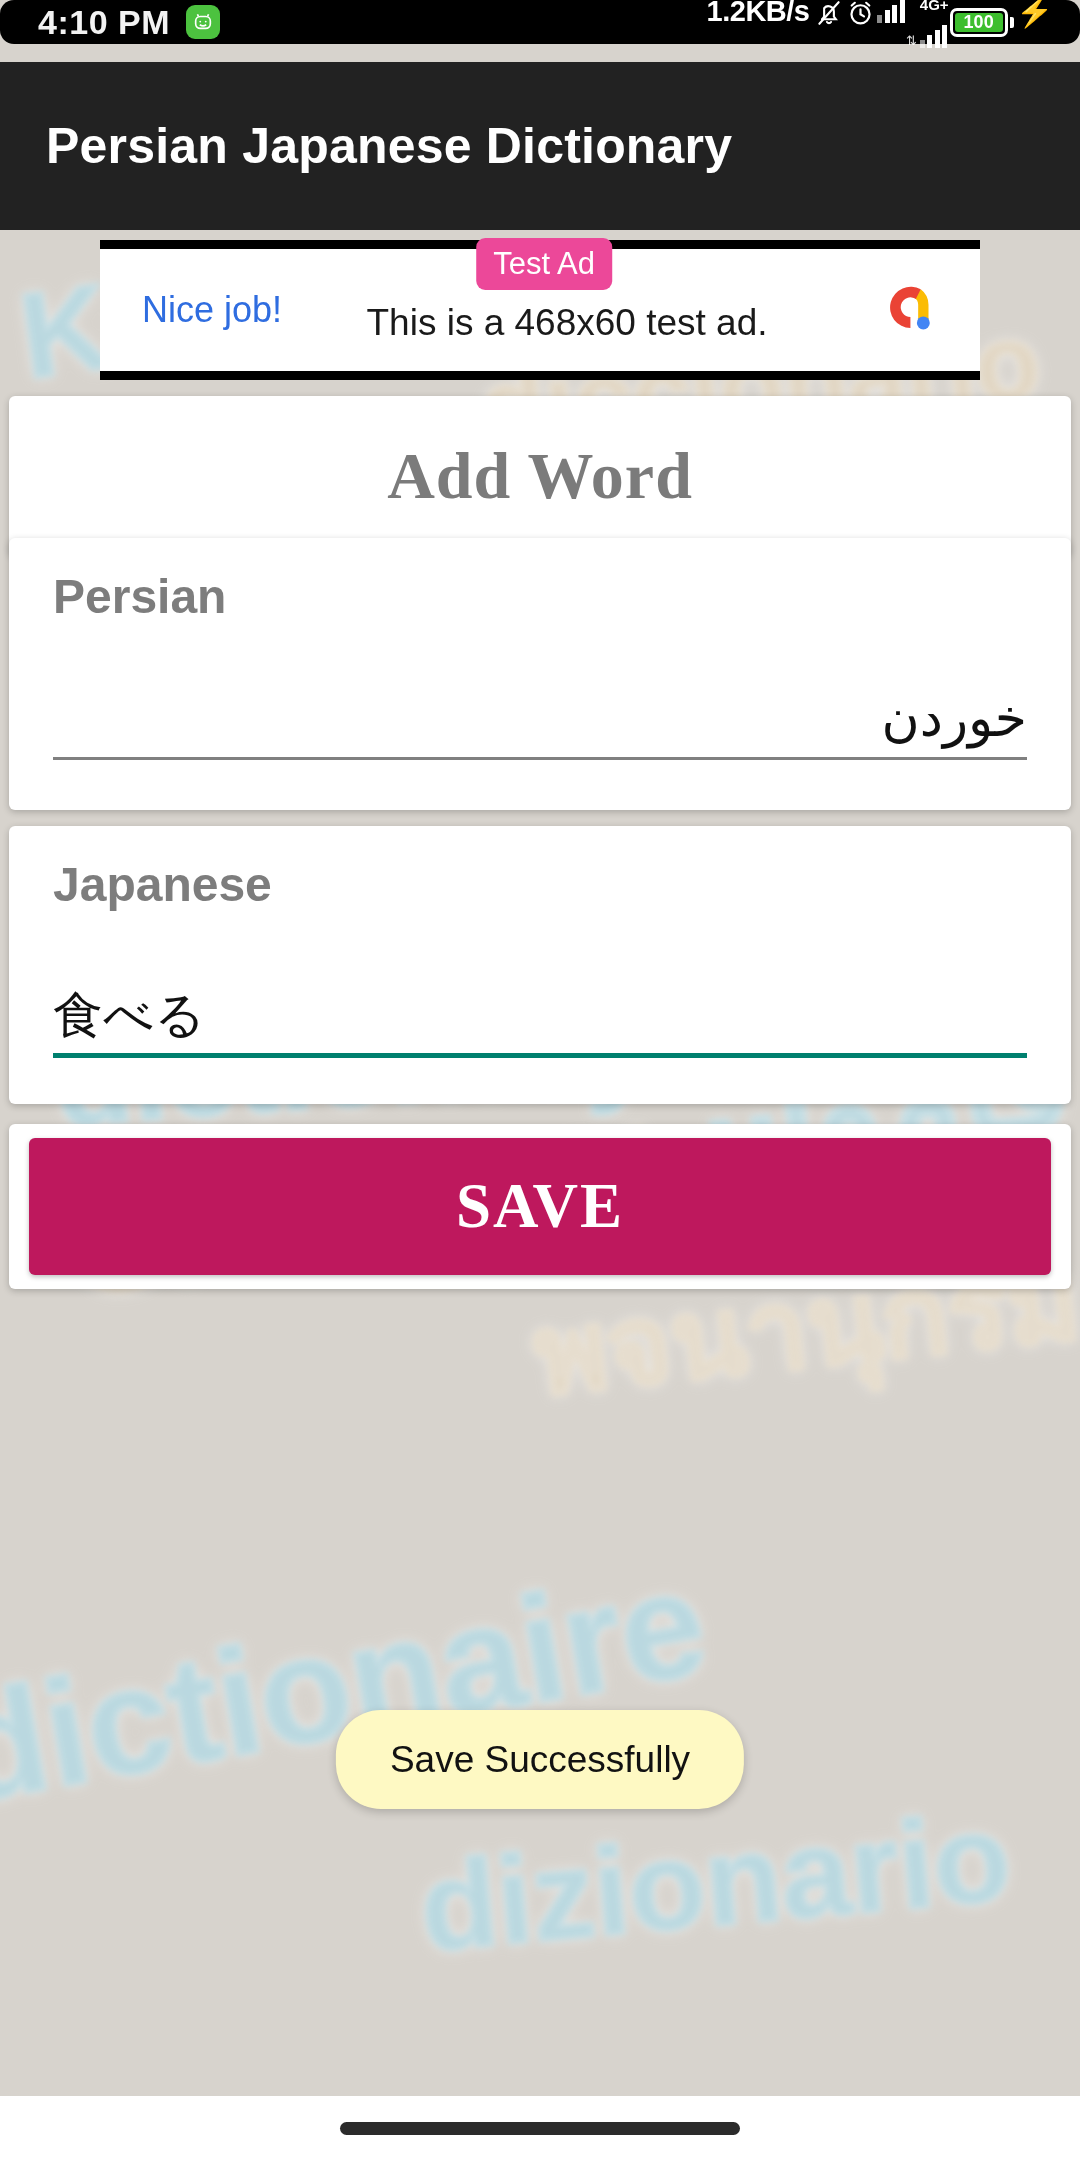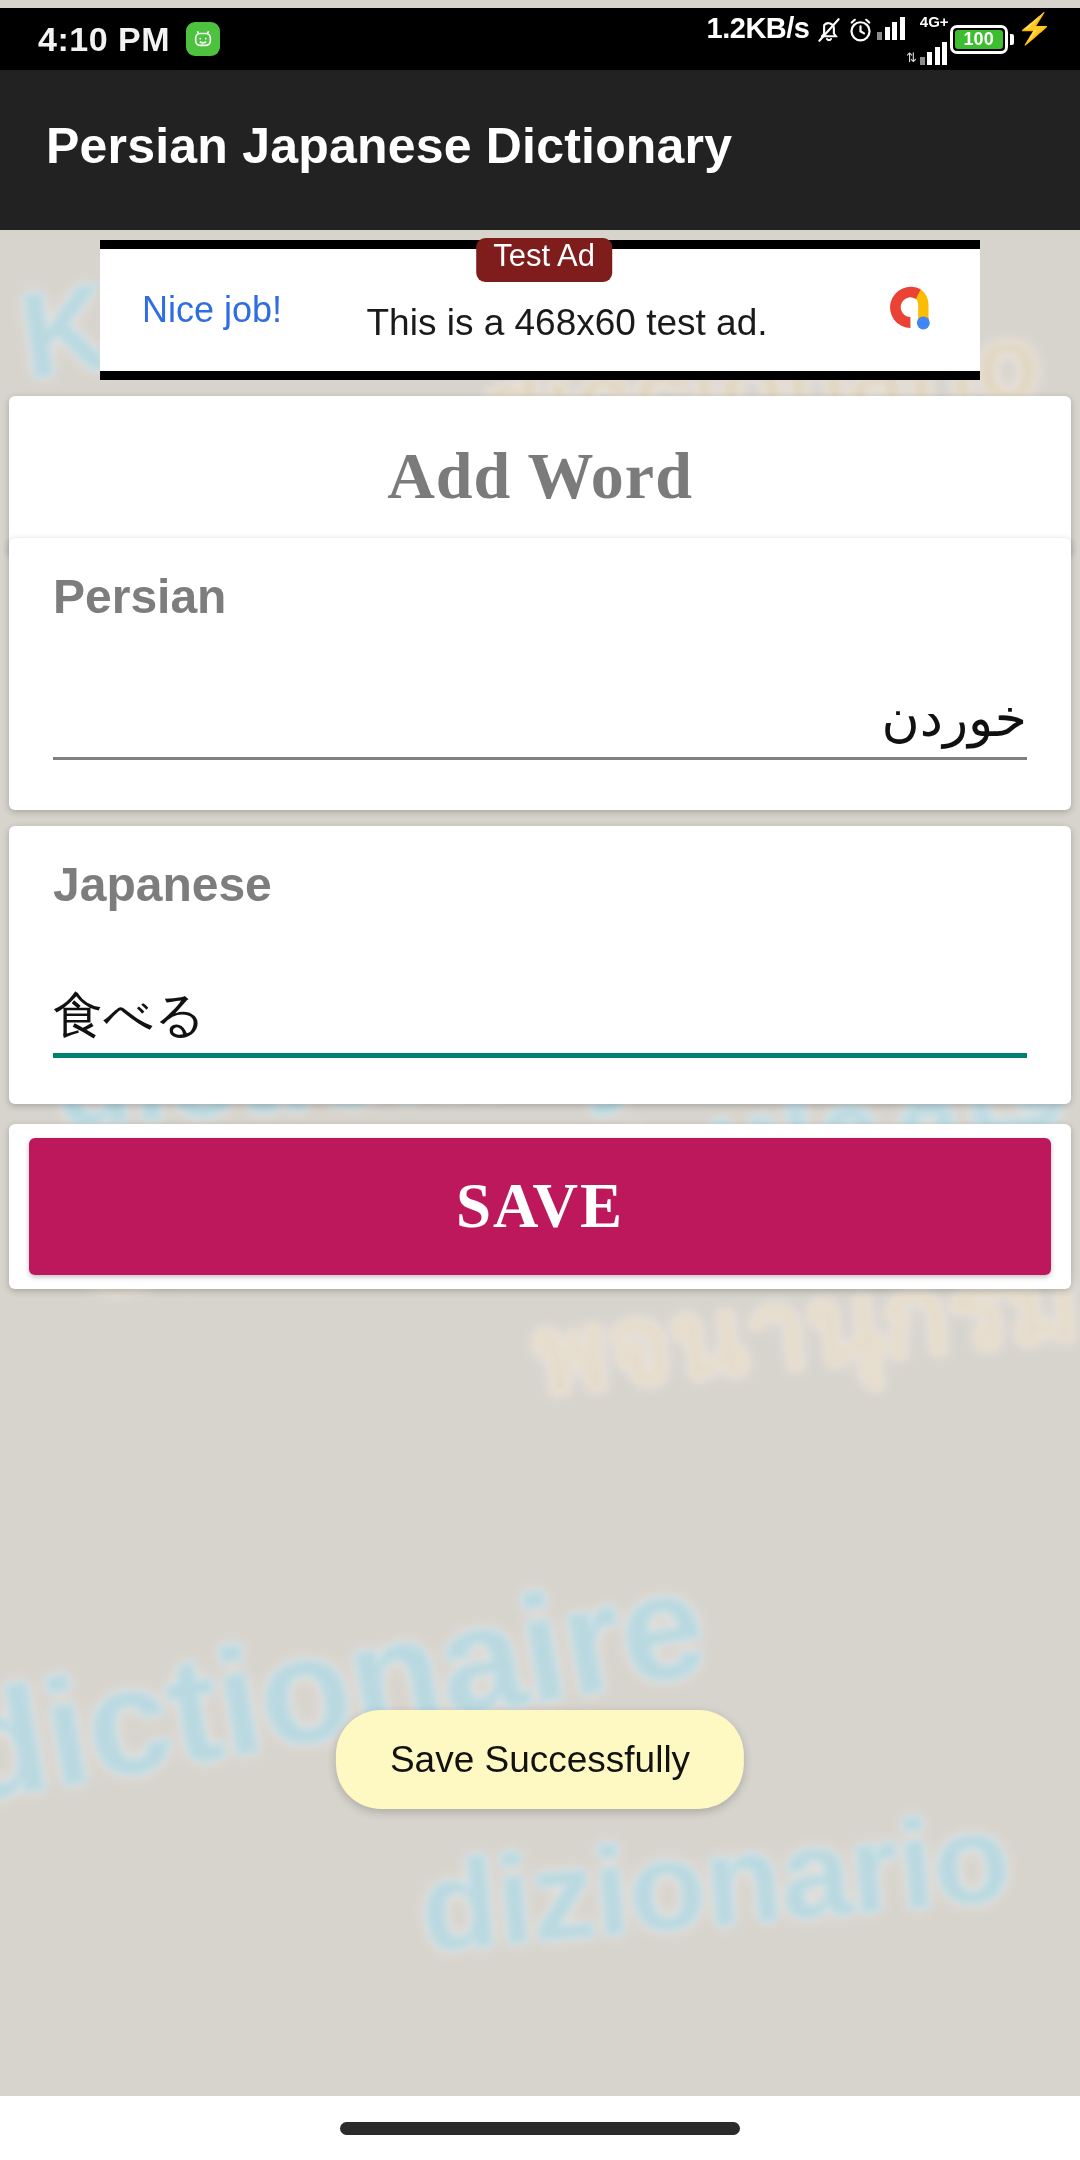--- a/index.html
+++ b/index.html
@@ -15,28 +15,29 @@
     position: relative;
     width: 1080px;
     height: 2160px;
     background: #d7d3cd;
     overflow: hidden;
   }
 
   
   #status-bar {
     position: absolute;
-    top: 8px; left: 0;
+    top: 0; left: 0;
     width: 1080px;
-    height: 62px;
+    height: 44px;
     background: #000000;
     display: flex;
     align-items: center;
     padding: 0 26px 0 38px;
     z-index: 60;
+    border-radius: 14px;
   }
   #status-left {
     display: flex;
     align-items: center;
     gap: 16px;
     flex: 0 0 auto;
   }
   #clock {
     color: #f2f2f2;
     font-size: 34px;
@@ -227,25 +228,25 @@
     flex: 0 0 auto;
     width: 62px;
     height: 62px;
     position: relative;
   }
   #ad-badge {
     position: absolute;
     top: -11px;
     left: 50%;
     transform: translateX(-47%);
-    background: #7f1d1d;
+    background: #ec4899;
     color: #ffffff;
     font-size: 31px;
     line-height: 1;
-    padding: 2px 17px 11px 17px;
+    padding: 10px 17px 11px 17px;
     border-radius: 9px;
     z-index: 3;
   }
 
   
   .card {
     position: absolute;
     left: 9px;
     width: 1062px;
     background: #ffffff;

